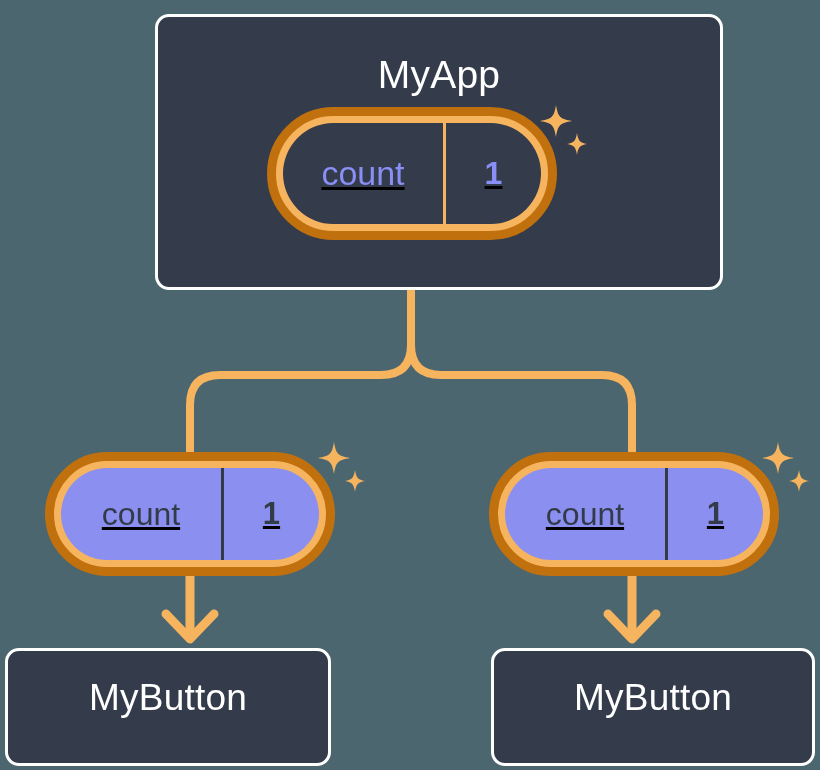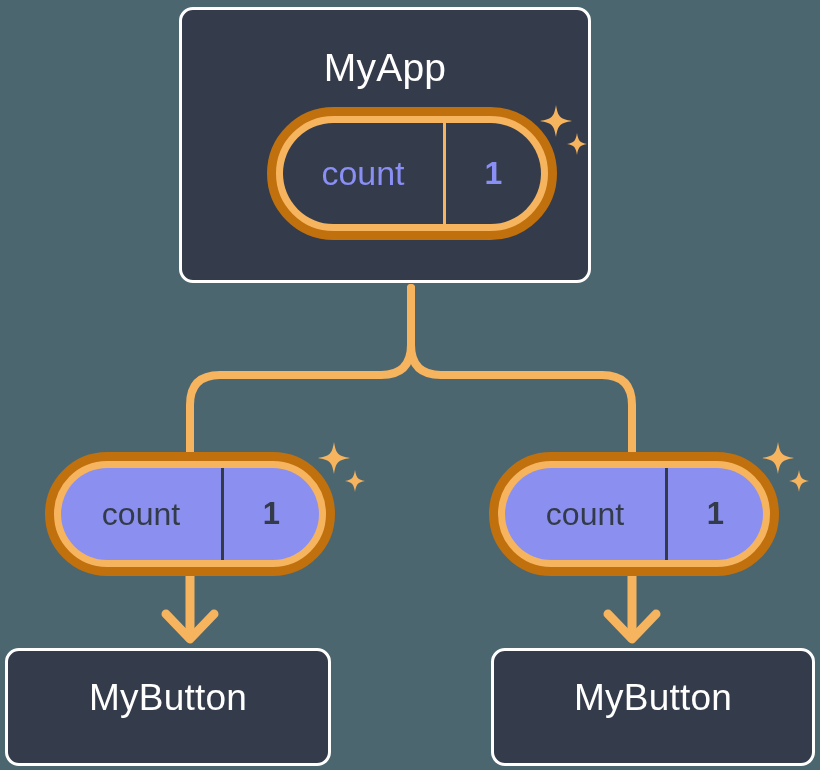--- a/index.html
+++ b/index.html
@@ -32,24 +32,23 @@
   
   .card {
     position: absolute;
     box-sizing: border-box;
     background: #343b4a;
     border: 3px solid #ffffff;
     border-radius: 14px;
   }
   #app-card {
     left: 155px;
-    top: 7px;
-    width: 412px;
+    top: 14px;
+    width: 568px;
     height: 276px;
-    margin-left: 24px;
   }
   #btn-card-left {
     left: 5px;
     top: 648px;
     width: 326px;
     height: 118px;
   }
   #btn-card-right {
     left: 491px;
     top: 648px;
@@ -77,20 +76,21 @@
   
   .pill {
     position: absolute;
     box-sizing: border-box;
     display: flex;
     align-items: stretch;
     border-radius: 999px;
     border: 9px solid #c0700d;      
     background: #f7b45e;            
     padding: 7px;
+    text-decoration: underline;
   }
   .pill-inner {
     display: flex;
     align-items: stretch;
     flex: 1 1 auto;
     border-radius: 999px;
     overflow: hidden;
   }
   .pill-key,
   .pill-val {

